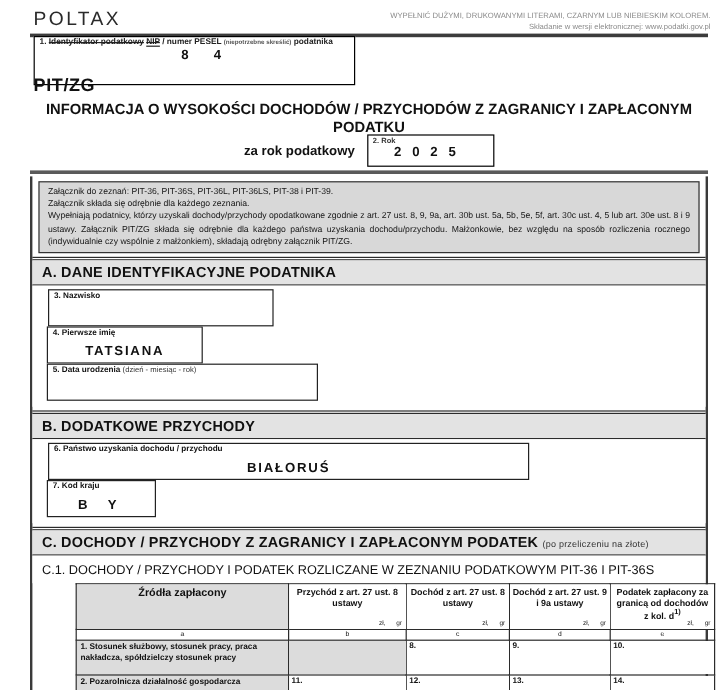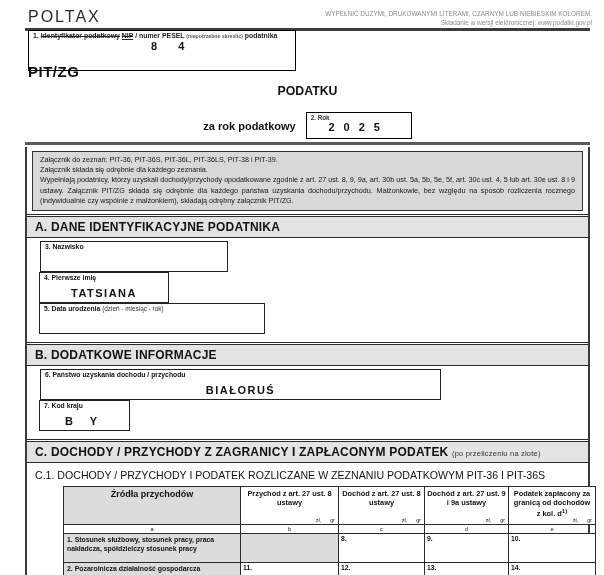--- a/index.html
+++ b/index.html
@@ -79,20 +79,21 @@
       <span class="nip">NIP</span>
       <span>/ numer PESEL</span>
       <span class="small-note">(niepotrzebne skreślić)</span>
       <span>podatnika</span>
     </div>
     <div class="id-value">8 4</div>
   </div>
 
   <div class="form-code">PIT/ZG</div>
   <div class="form-title">
+    <div>INFORMACJA O WYSOKOŚCI DOCHODÓW / PRZYCHODÓW Z ZAGRANICY I ZAPŁACONYM</div>
     <div>PODATKU</div>
   </div>
 
   <div class="year-row">
     <div class="year-prefix">za rok podatkowy</div>
     <div class="year-box">
       <div class="year-box-label">2. Rok</div>
       <div class="year-value" style="letter-spacing: 9px;">2025</div>
     </div>
   </div>
@@ -120,21 +121,21 @@
       <div class="fbox" style="width:226px;">
         <div class="flabel">
           <span>5. Data urodzenia</span>
           <span class="lsmall">(dzień - miesiąc - rok)</span>
         </div>
         <div class="fvalue"></div>
       </div>
     </div>
 
     <div class="dbl"></div>
-    <div class="bar">B. DODATKOWE INFORMACJE</div>
+    <div class="bar">B. DODATKOWE PRZYCHODY</div>
     <div class="fields">
       <div class="fbox" style="width:401px;">
         <div class="flabel">6. Państwo uzyskania dochodu / przychodu</div>
         <div class="fvalue">BIAŁORUŚ</div>
       </div>
       <div class="fbox" style="width:91px;">
         <div class="flabel">7. Kod kraju</div>
         <div class="fvalue spread">B Y</div>
       </div>
     </div>
@@ -142,21 +143,21 @@
     <div class="dbl"></div>
     <div class="bar">
       <span>C. DOCHODY / PRZYCHODY Z ZAGRANICY I ZAPŁACONYM PODATEK</span>
       <span class="bar-small">(po przeliczeniu na złote)</span>
     </div>
     <div class="c1-title">C.1. DOCHODY / PRZYCHODY I PODATEK ROZLICZANE W ZEZNANIU PODATKOWYM PIT-36 I PIT-36S</div>
 
     <table class="grid">
       <tbody>
           <tr>
-        <th class="hdr hdr-a col-a">Źródła przychodów</th>
+        <th class="hdr hdr-a col-a">Źródła zapłacony</th>
         <th class="hdr col-b">
           <span>Przychód z art. 27 ust. 8 ustawy</span>
           <span class="zlgr">
                 <span>zł,</span>
                 <span>gr</span>
               </span>
         </th>
         <th class="hdr col-c">
           <span>Dochód z art. 27 ust. 8 ustawy</span>
           <span class="zlgr">

